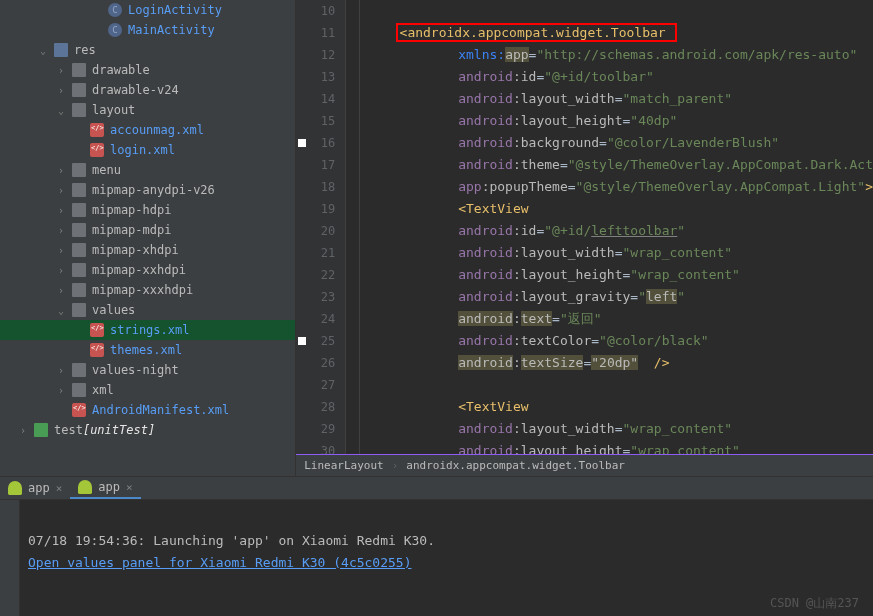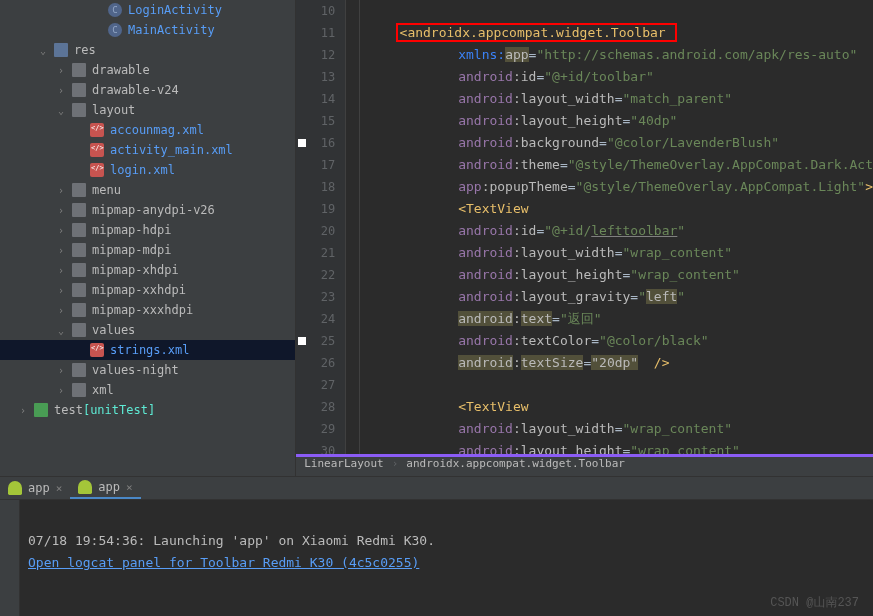--- a/index.html
+++ b/index.html
@@ -26,21 +26,21 @@
 }
 .tree-item {
   display: flex;
   align-items: center;
   height: 20px;
   padding-left: 4px;
   color: #bbbbbb;
   cursor: pointer;
 }
 .tree-item.selected {
-  background: #0f172a;
+  background: #14532d;
 }
 .chevron {
   width: 14px;
   display: inline-block;
   color: #808080;
   font-size: 10px;
 }
 .folder-icon {
   width: 14px;
   height: 14px;
@@ -153,23 +153,23 @@
 .ns-c { color: #3b82f6; }
 .attr-c { color: #bababa; }
 .eq-c { color: #a9b7c6; }
 .str-c { color: #6a8759; }
 .warn-bg { background: #52503a; color: #bababa; }
 .str-underline { text-decoration: underline; text-decoration-style: solid; text-decoration-color: #808080; }
 .keyw-c { color: #9876aa; }
 .breadcrumb {
   height: 22px;
   background: #3c3f41;
-  border-top: 3px solid #8b5cf6;
-  display: flex;
-  align-items: flex-start;
+  border-top: 1px solid #8b5cf6;
+  display: flex;
+  align-items: center;
   padding-left: 8px;
   color: #bbbbbb;
   font-size: 11px;
 }
 .breadcrumb-sep {
   color: #606366;
   padding: 0 8px;
 }
 .tabs-bar {
   height: 24px;
@@ -208,32 +208,31 @@
   position: relative;
   border-radius: 6px;
 }
 .console-link { color: #589df6; text-decoration: underline; }
 .watermark {
   position: absolute;
   right: 14px;
   bottom: 2px;
   color: #555;
   font-size: 12px;
-  font-family: Liberation Mono, monospace;
 }
 .toolstrip {
   position: absolute;
   left: 0;
   top: 0;
   bottom: 0;
   width: 20px;
   background: #3c3f41;
   border-right: 1px solid #323232;
 }
-.bracked { color: #5eead4; }
+.bracked { color: #e5e5e5; font-style: italic; }
 </style>
 </head>
 <body>
 
 <div class="main-area">
   <div class="sidebar" id="tree">
       <div class="tree-item indent-4">
         <span class="chevron"></span>
         <span class="c-icon">C</span>
         <span class="hl-link">LoginActivity</span>
@@ -264,25 +263,20 @@
         <span>layout</span>
       </div>
       <div class="tree-item indent-3">
         <span class="chevron"></span>
         <span class="xml-icon"></span>
         <span class="hl-link">accounmag.xml</span>
       </div>
       <div class="tree-item indent-3">
         <span class="chevron"></span>
         <span class="xml-icon"></span>
-        <span class="hl-link">activity_main.xml</span>
-      </div>
-      <div class="tree-item indent-3">
-        <span class="chevron"></span>
-        <span class="xml-icon"></span>
         <span class="hl-link">login.xml</span>
       </div>
       <div class="tree-item indent-2">
         <span class="chevron">›</span>
         <span class="folder-icon"></span>
         <span>menu</span>
       </div>
       <div class="tree-item indent-2">
         <span class="chevron">›</span>
         <span class="folder-icon"></span>
@@ -316,29 +310,39 @@
       <div class="tree-item indent-2">
         <span class="chevron">⌄</span>
         <span class="folder-icon"></span>
         <span>values</span>
       </div>
       <div class="tree-item indent-3 selected">
         <span class="chevron"></span>
         <span class="xml-icon"></span>
         <span class="hl-link">strings.xml</span>
       </div>
+      <div class="tree-item indent-3">
+        <span class="chevron"></span>
+        <span class="xml-icon"></span>
+        <span class="hl-link">themes.xml</span>
+      </div>
       <div class="tree-item indent-2">
         <span class="chevron">›</span>
         <span class="folder-icon"></span>
         <span>values-night</span>
       </div>
       <div class="tree-item indent-2">
         <span class="chevron">›</span>
         <span class="folder-icon"></span>
         <span>xml</span>
+      </div>
+      <div class="tree-item indent-2">
+        <span class="chevron"></span>
+        <span class="xml-icon"></span>
+        <span class="hl-link">AndroidManifest.xml</span>
       </div>
       <div class="tree-item indent-0">
         <span class="chevron">›</span>
         <span class="test-icon"></span>
         <span>test</span> 
         <span class="bracked">[unitTest]</span>
       </div>
     </div>
   <div class="editor">
     <div class="code-area">
@@ -387,16 +391,16 @@
     <span>app</span>
     <span class="close-x">×</span>
   </div>
 </div>
 
 <div class="console">
   <div class="toolstrip"></div>
   <div style="padding-left:8px">
     <br>
     <div>07/18 19:54:36: Launching 'app' on Xiaomi Redmi K30.</div>
-    <div><span class="console-link">Open logcat panel for Toolbar Redmi K30 (4c5c0255)</span></div>
+    <div><span class="console-link">Open values panel for Xiaomi Redmi K30 (4c5c0255)</span></div>
   </div>
   <div class="watermark">CSDN @山南237</div>
 </div>
 
 </body></html>

